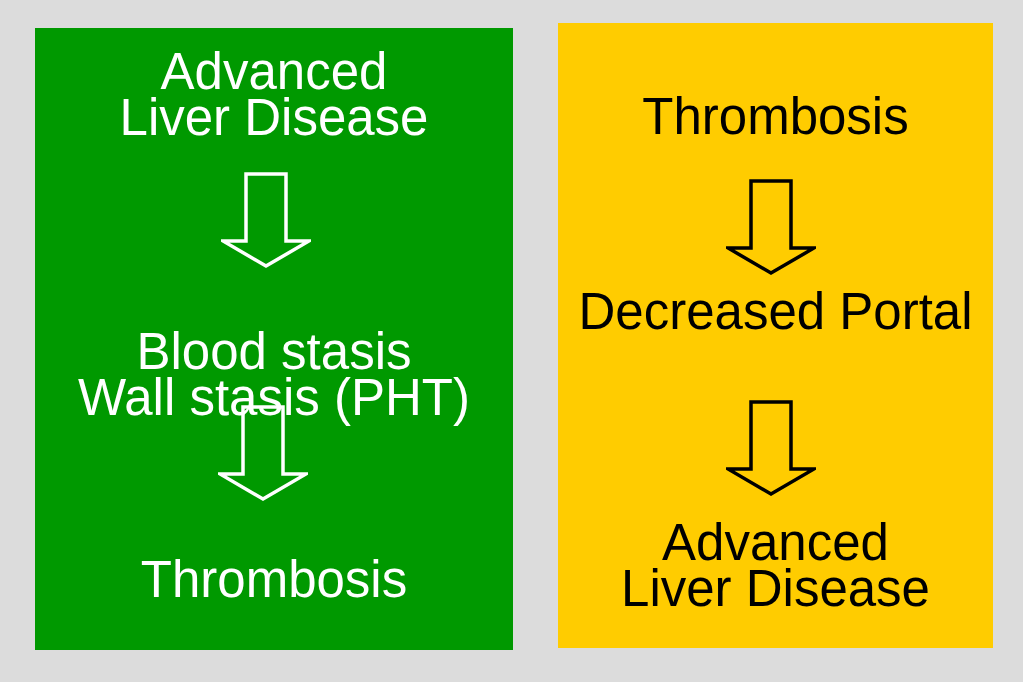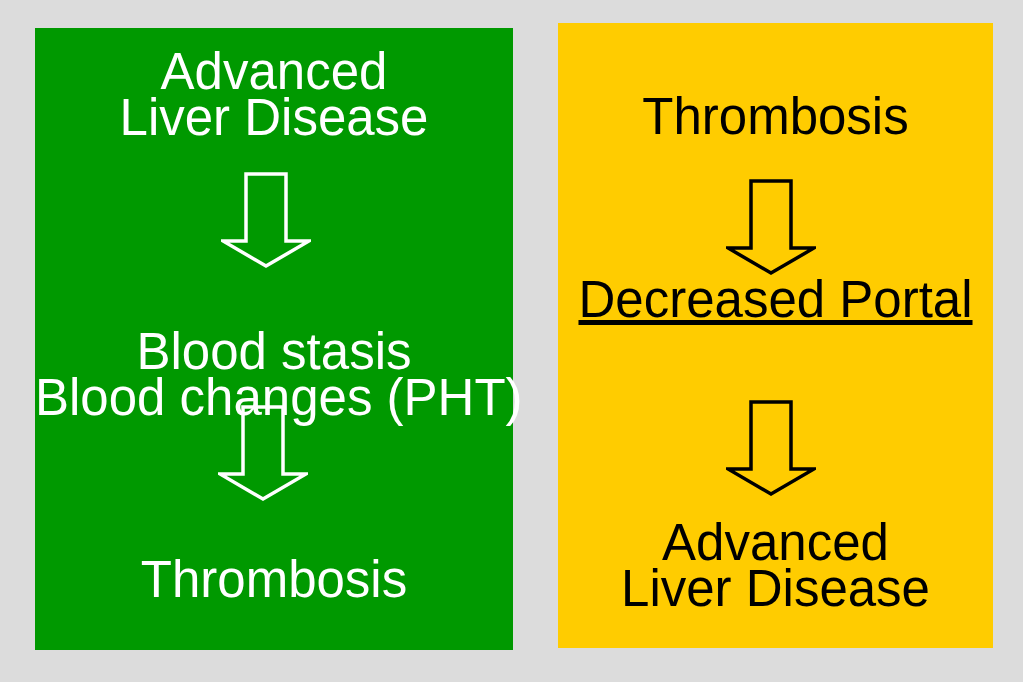--- a/index.html
+++ b/index.html
@@ -42,21 +42,21 @@
   #panel-left .t1 { top: 21px; }
   #panel-left .a1 { top: 144px; left: 186px; }
   #panel-left .t2 { top: 265px; margin-top: 36px; }
   #panel-left .a2 { top: 377px; left: 183px; }
   #panel-left .t3 { top: 529px; }
 
   
   #panel-right { left: 558px; top: 23px; width: 435px; height: 625px; }
   #panel-right .t1 { top: 71px; }
   #panel-right .a1 { top: 156px; left: 168px; }
-  #panel-right .t2 { top: 254px; text-decoration: underline; }
+  #panel-right .t2 { top: 266px; }
   #panel-right .a2 { top: 377px; left: 168px; }
   #panel-right .t3 { top: 497px; }
 </style>
 </head>
 <body style="background: rgb(220, 220, 220);">
 
 <div class="canvas">
 
   <section class="panel" id="panel-left" style="background: rgb(0, 153, 0); color: rgb(255, 255, 255); --arrow-color: #ffffff;">
 
@@ -66,21 +66,21 @@
     </div>
 
     <div class="arrow a1">
       <svg width="90" height="100" viewBox="0 0 90 100" aria-hidden="true">
         <polygon points="25,2 65,2 65,69 88,69 45,94 2,69 25,69"></polygon>
       </svg>
     </div>
 
     <div class="step t2">
       <div>Blood stasis</div>
-      <div>Blood changes (PHT)</div>
+      <div>Wall stasis (PHT)</div>
     </div>
 
     <div class="arrow a2">
       <svg width="90" height="100" viewBox="0 0 90 100" aria-hidden="true">
         <polygon points="25,2 65,2 65,69 88,69 45,94 2,69 25,69"></polygon>
       </svg>
     </div>
 
     <div class="step t3">
       <div>Thrombosis</div>

